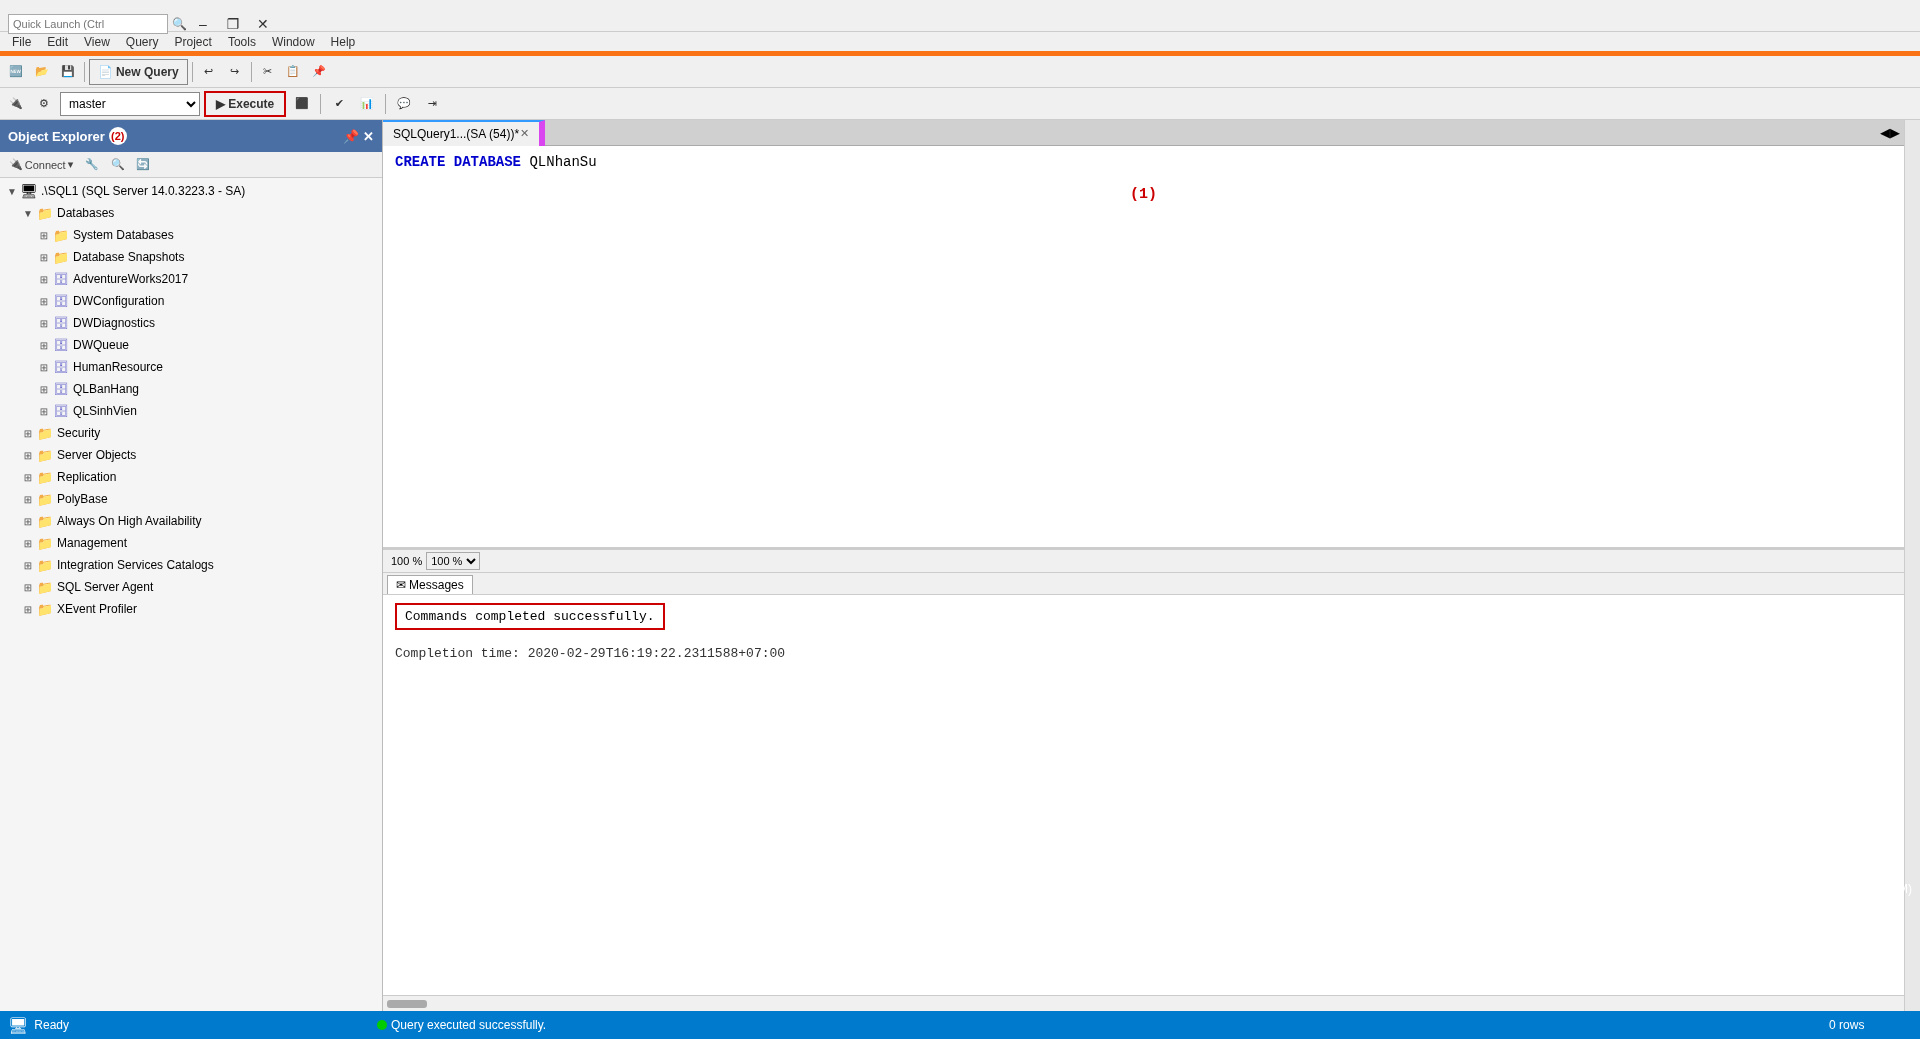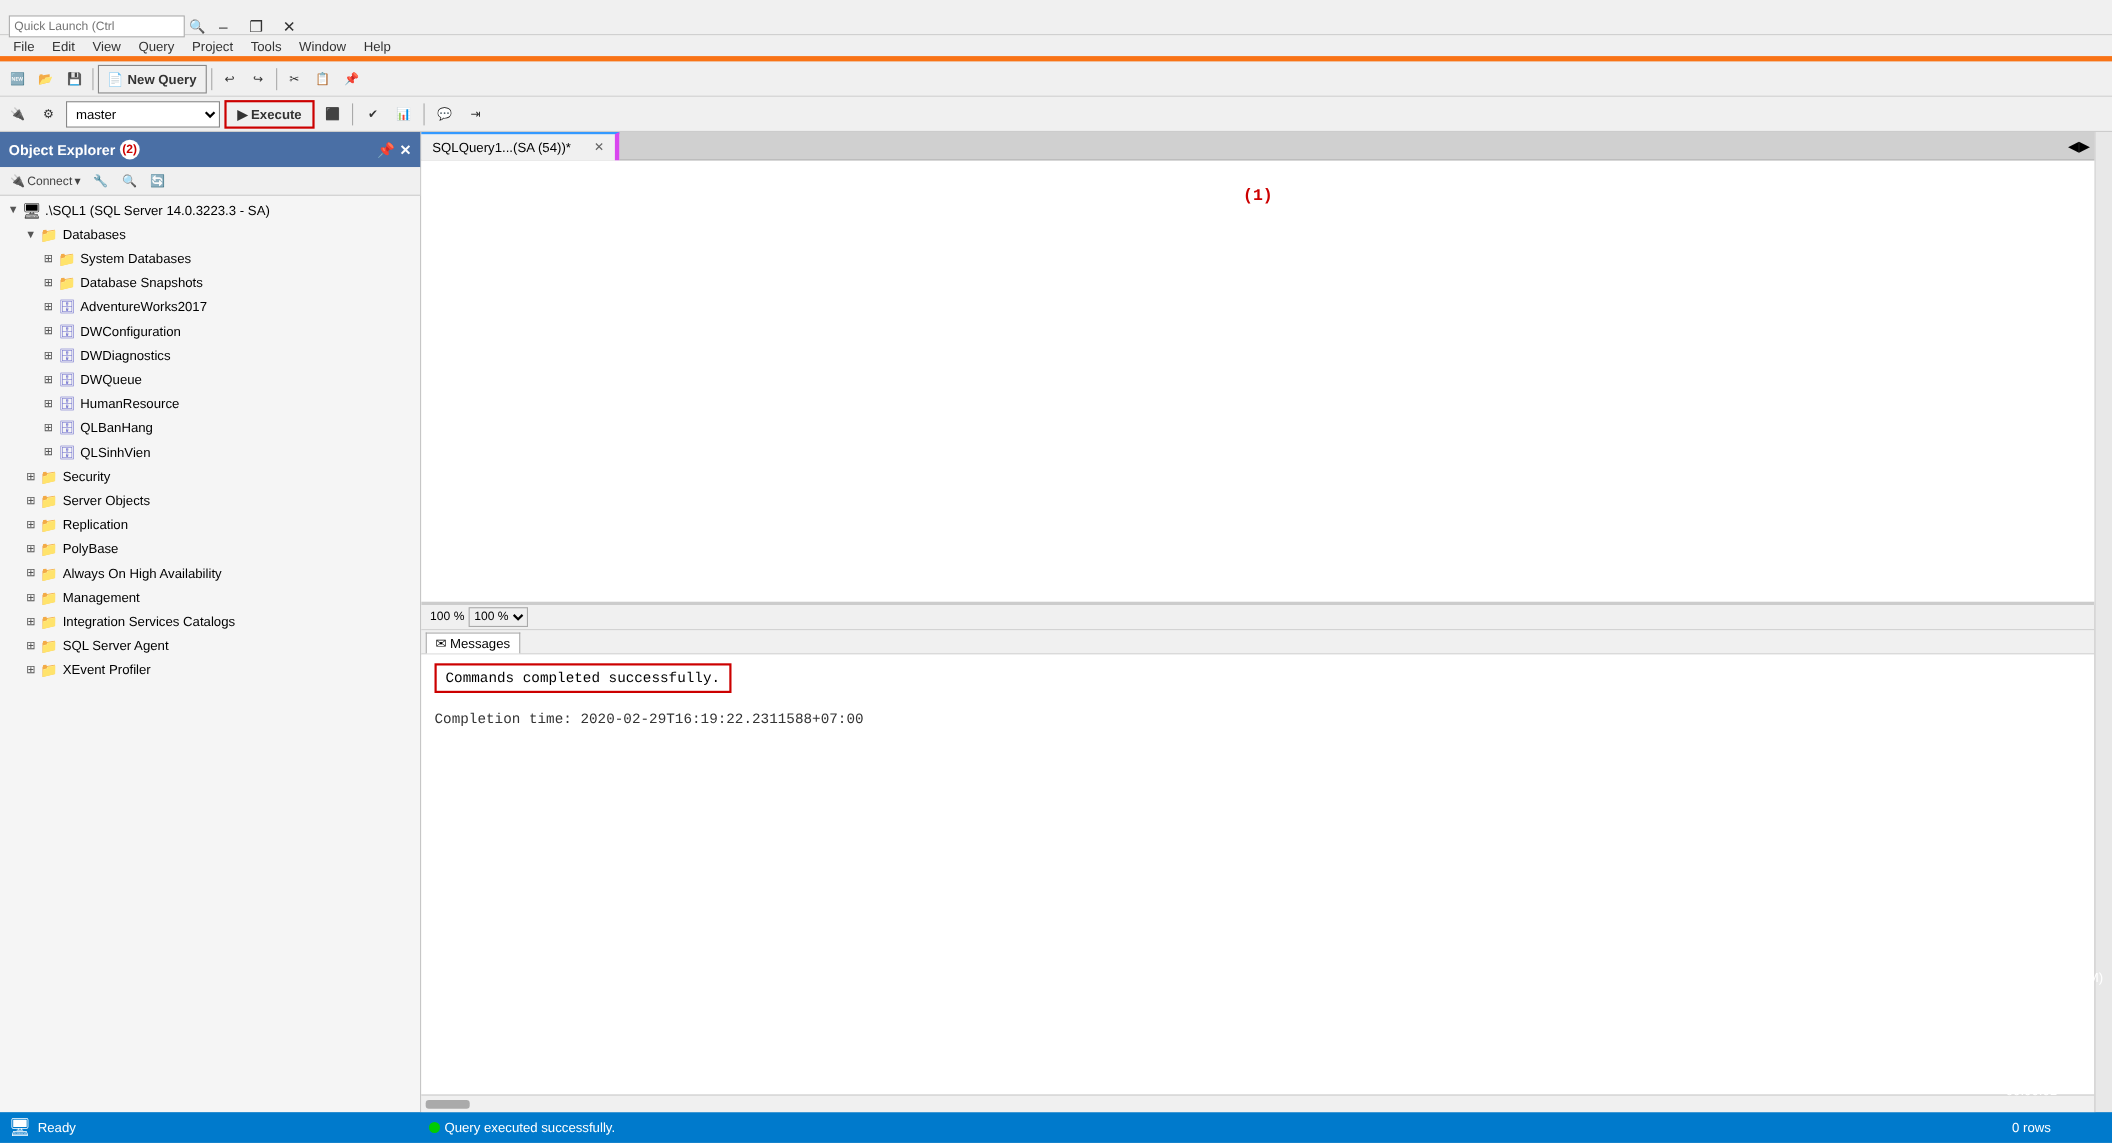--- a/index.html
+++ b/index.html
@@ -195,24 +195,24 @@
       background: #d0d0d0;
       border-bottom: 1px solid #aaa;
       height: 26px;
     }
     .tab {
       display: flex;
       align-items: center;
       padding: 0 10px;
       height: 26px;
       background: #f0f0f0;
-      border-right: 4px solid #d946ef;
-      font-size: 12px;
-      cursor: pointer;
-      gap: 21px;
+      border-right: 6px solid #d946ef;
+      font-size: 12px;
+      cursor: pointer;
+      gap: 1px;
       border-top: 2px solid #3399ff;
     }
     .tab-close { font-size: 11px; cursor: pointer; color: #666; }
     .tab-right { margin-left: auto; display: flex; align-items: center; padding-right: 4px; }
 
     
     .query-editor {
       flex: 1;
       background: white;
       padding: 8px 12px;
@@ -522,20 +522,24 @@
         <span>SQLQuery1...(SA (54))*</span>
         <span class="tab-close">✕</span>
       </div>
       <div class="tab-right">
         <span style="font-size:13px;cursor:pointer;">◀</span>
         <span style="font-size:13px;cursor:pointer;">▶</span>
       </div>
     </div>
 
     <div class="query-editor">
+      <div>
+        <span class="sql-keyword">CREATE DATABASE</span>
+        <span class="sql-identifier"> </span><span class="sql-identifier">QLNhanSu</span>
+      </div>
       <div style="text-align:center;margin-top:16px;">
         <span class="label-red">(1)</span>
       </div>
     </div>
 
     <div class="zoom-bar">
       <span>100 %</span>
       <select class="zoom-select">
         <option>100 %</option>
       </select>
@@ -564,21 +568,21 @@
   </div>
 
   <div class="right-scrollbar"></div>
 </div>
 
 <div class="status-bar">
   <div class="status-left">
     <span style="font-size:16px;">🖥</span>
     <span>Ready</span>
   </div>
-  <div class="status-ok" style="position:absolute;left:390px;">
+  <div class="status-ok" style="position:absolute;left:377px;">
     <div class="status-dot"></div>
     <span>Query executed successfully.</span>
   </div>
   <div class="status-right">
     <span>(local)\SQL1 (14.0 RTM)</span>
     <span>SA (54)</span>
     <span>master</span>
     <span>00:00:01</span>
     <span>0 rows</span>
     <span>Ln 1</span>

